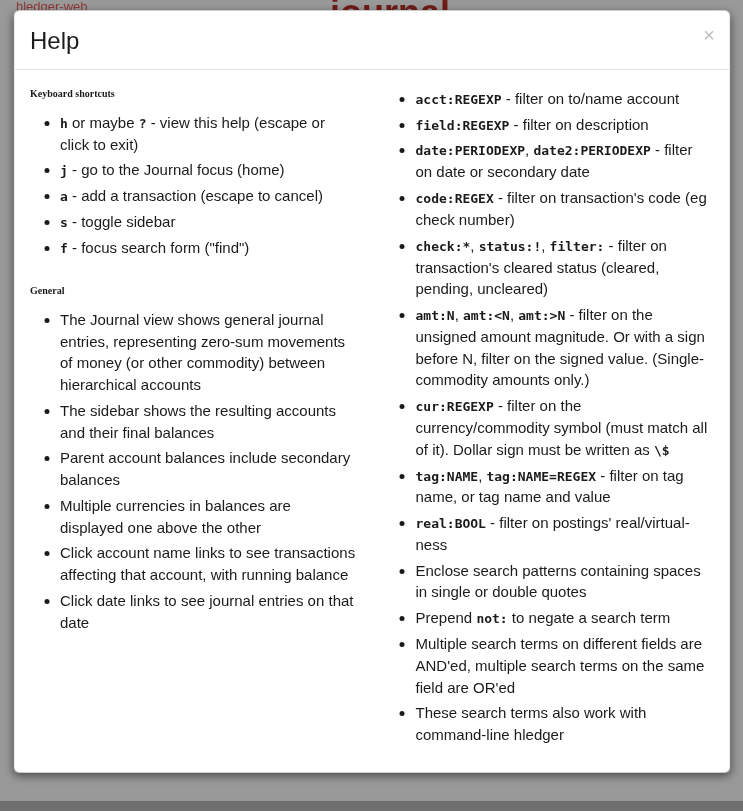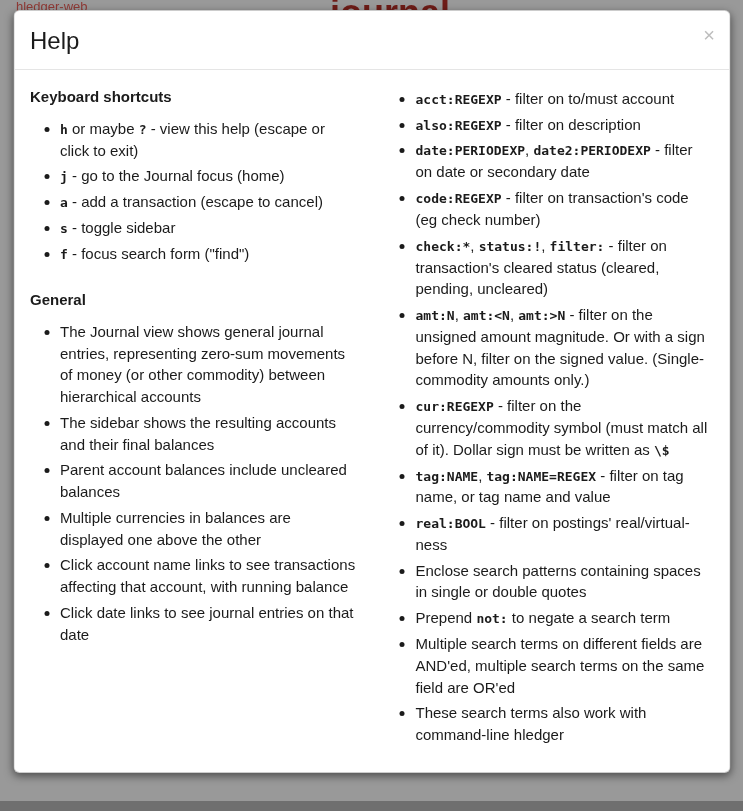--- a/index.html
+++ b/index.html
@@ -88,23 +88,24 @@
     font-family: "Liberation Sans", sans-serif;
   }
   .modal-body {
     display: flex;
     gap: 16px;
     padding: 18px 10px 22px 10px;
   }
   .col { flex: 1 1 0; min-width: 0; padding: 0 6px; }
 
   .section-heading {
-    font-size: 15px;
+    font-size: 10px;
     font-weight: bold;
     margin: 0 0 13px 0;
+    font-family: Liberation Serif, serif;
   }
   .section-heading.spaced { margin-top: 26px; }
 
   ul.help-list {
     margin: 0 0 4px 0;
     padding-left: 30px;
   }
   ul.help-list li {
     font-size: 15px;
     line-height: 1.45;
@@ -140,32 +141,32 @@
           <li><span class="code">h</span><span> or maybe </span><span class="code">?</span><span> - view this help (escape or click to exit)</span></li>
           <li><span class="code">j</span><span> - go to the Journal focus (home)</span></li>
           <li><span class="code">a</span><span> - add a transaction (escape to cancel)</span></li>
           <li><span class="code">s</span><span> - toggle sidebar</span></li>
           <li><span class="code">f</span><span> - focus search form ("find")</span></li>
         </ul>
       <h3 class="section-heading spaced">General</h3>
       <ul class="help-list">
           <li><span>The Journal view shows general journal entries, representing zero-sum movements of money (or other commodity) between hierarchical accounts</span></li>
           <li><span>The sidebar shows the resulting accounts and their final balances</span></li>
-          <li><span>Parent account balances include uncleared balances</span></li>
+          <li><span>Parent account balances include secondary balances</span></li>
           <li><span>Multiple currencies in balances are displayed one above the other</span></li>
           <li><span>Click account name links to see transactions affecting that account, with running balance</span></li>
           <li><span>Click date links to see journal entries on that date</span></li>
         </ul>
     </div>
     <div class="col">
       <ul class="help-list">
-          <li><span class="code">acct:REGEXP</span><span> - filter on to/must account</span></li>
-          <li><span class="code">also:REGEXP</span><span> - filter on description</span></li>
+          <li><span class="code">acct:REGEXP</span><span> - filter on to/name account</span></li>
+          <li><span class="code">field:REGEXP</span><span> - filter on description</span></li>
           <li><span class="code">date:PERIODEXP</span><span>, </span><span class="code">date2:PERIODEXP</span><span> - filter on date or secondary date</span></li>
-          <li><span class="code">code:REGEXP</span><span> - filter on transaction's code (eg check number)</span></li>
+          <li><span class="code">code:REGEX</span><span> - filter on transaction's code (eg check number)</span></li>
           <li><span class="code">check:*</span><span>, </span><span class="code">status:!</span><span>, </span><span class="code">filter:</span><span> - filter on transaction's cleared status (cleared, pending, uncleared)</span></li>
           <li><span class="code">amt:N</span><span>, </span><span class="code">amt:&lt;N</span><span>, </span><span class="code">amt:&gt;N</span><span> - filter on the unsigned amount magnitude. Or with a sign before N, filter on the signed value. (Single-commodity amounts only.)</span></li>
           <li><span class="code">cur:REGEXP</span><span> - filter on the currency/commodity symbol (must match all of it). Dollar sign must be written as </span><span class="code">\$</span></li>
           <li><span class="code">tag:NAME</span><span>, </span><span class="code">tag:NAME=REGEX</span><span> - filter on tag name, or tag name and value</span></li>
           <li><span class="code">real:BOOL</span><span> - filter on postings' real/virtual-ness</span></li>
           <li><span>Enclose search patterns containing spaces in single or double quotes</span></li>
           <li><span>Prepend </span><span class="code">not:</span><span> to negate a search term</span></li>
           <li><span>Multiple search terms on different fields are AND'ed, multiple search terms on the same field are OR'ed</span></li>
           <li><span>These search terms also work with command-line hledger</span></li>
         </ul>

